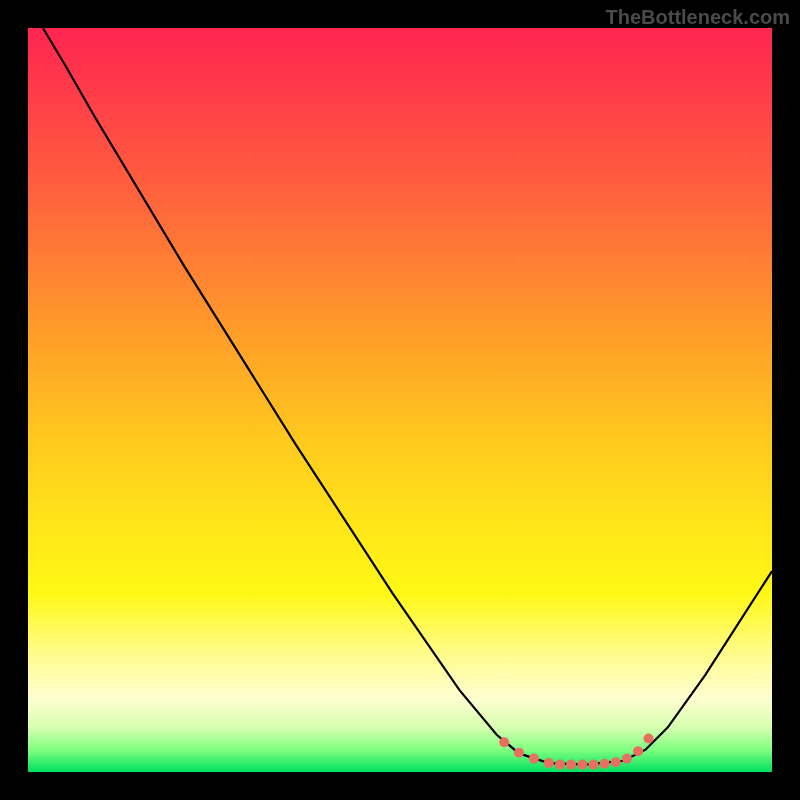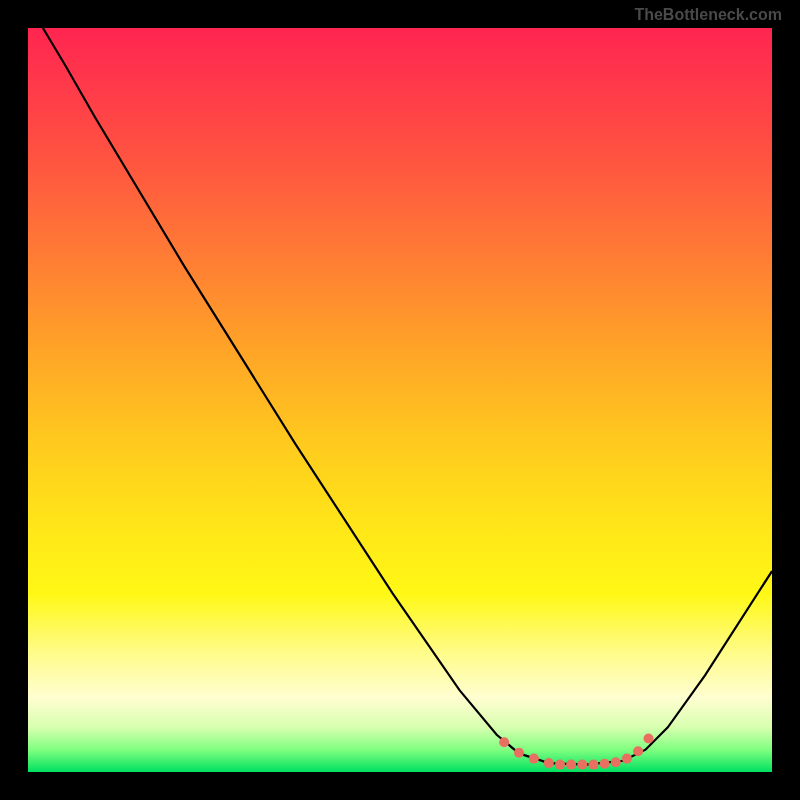--- a/index.html
+++ b/index.html
@@ -6,23 +6,23 @@
     body {
       width: 800px;
       height: 800px;
       background: #000;
       position: relative;
       font-family: Arial, sans-serif;
     }
     .watermark {
       position: absolute;
       top: 6px;
-      right: 18px;
+      right: 10px;
       color: #4a4a4a;
-      font-size: 16px;
+      font-size: 20px;
       font-weight: bold;
       z-index: 10;
     }
     .plot-area {
       position: absolute;
       top: 28px;
       left: 28px;
       width: 744px;
       height: 744px;
       background: linear-gradient(to bottom,

